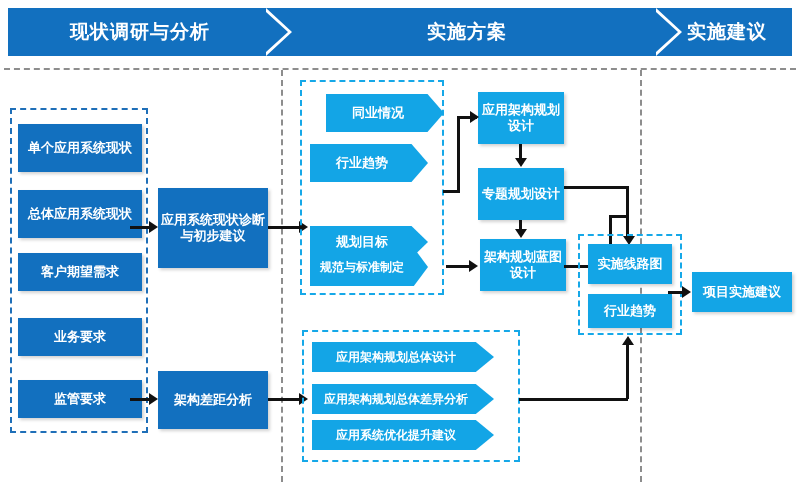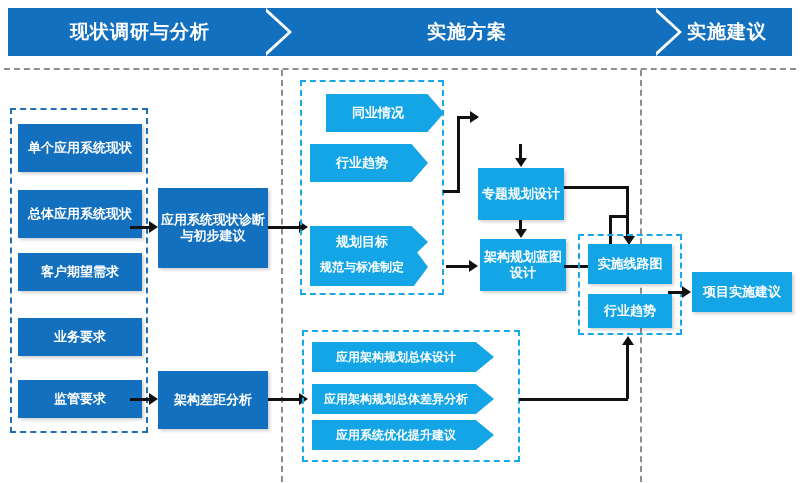--- a/index.html
+++ b/index.html
@@ -124,20 +124,23 @@
   </div>
   <div class="chev" style="left:310px;top:198px;width:118px;height:32px;
               clip-path:polygon(0 0, 86% 0, 100% 50%, 86% 100%, 0 100%);margin-top:28px;">
     <span class="lbl">规划目标</span>
   </div>
   <div class="chev" style="left:310px;top:248px;width:118px;height:38px;font-size:12px;
               clip-path:polygon(0 0, 88% 0, 100% 50%, 88% 100%, 0 100%);">
     <span class="lbl">规范与标准制定</span>
   </div>
 
+  <div class="node cyan" style="left:478px;top:92px;width:86px;height:52px;">
+    <span>应用架构规划设计</span>
+  </div>
   <div class="node cyan" style="left:478px;top:168px;width:86px;height:52px;">
     <span>专题规划设计</span>
   </div>
   <div class="node cyan" style="left:480px;top:239px;width:86px;height:52px;">
     <span>架构规划蓝图设计</span>
   </div>
 
   <div class="conn h" style="left:443px;top:190px;width:17px;"></div>
   <div class="conn v" style="left:457px;top:116px;height:77px;"></div>
   <div class="conn h" style="left:457px;top:116px;width:20px;"></div>

